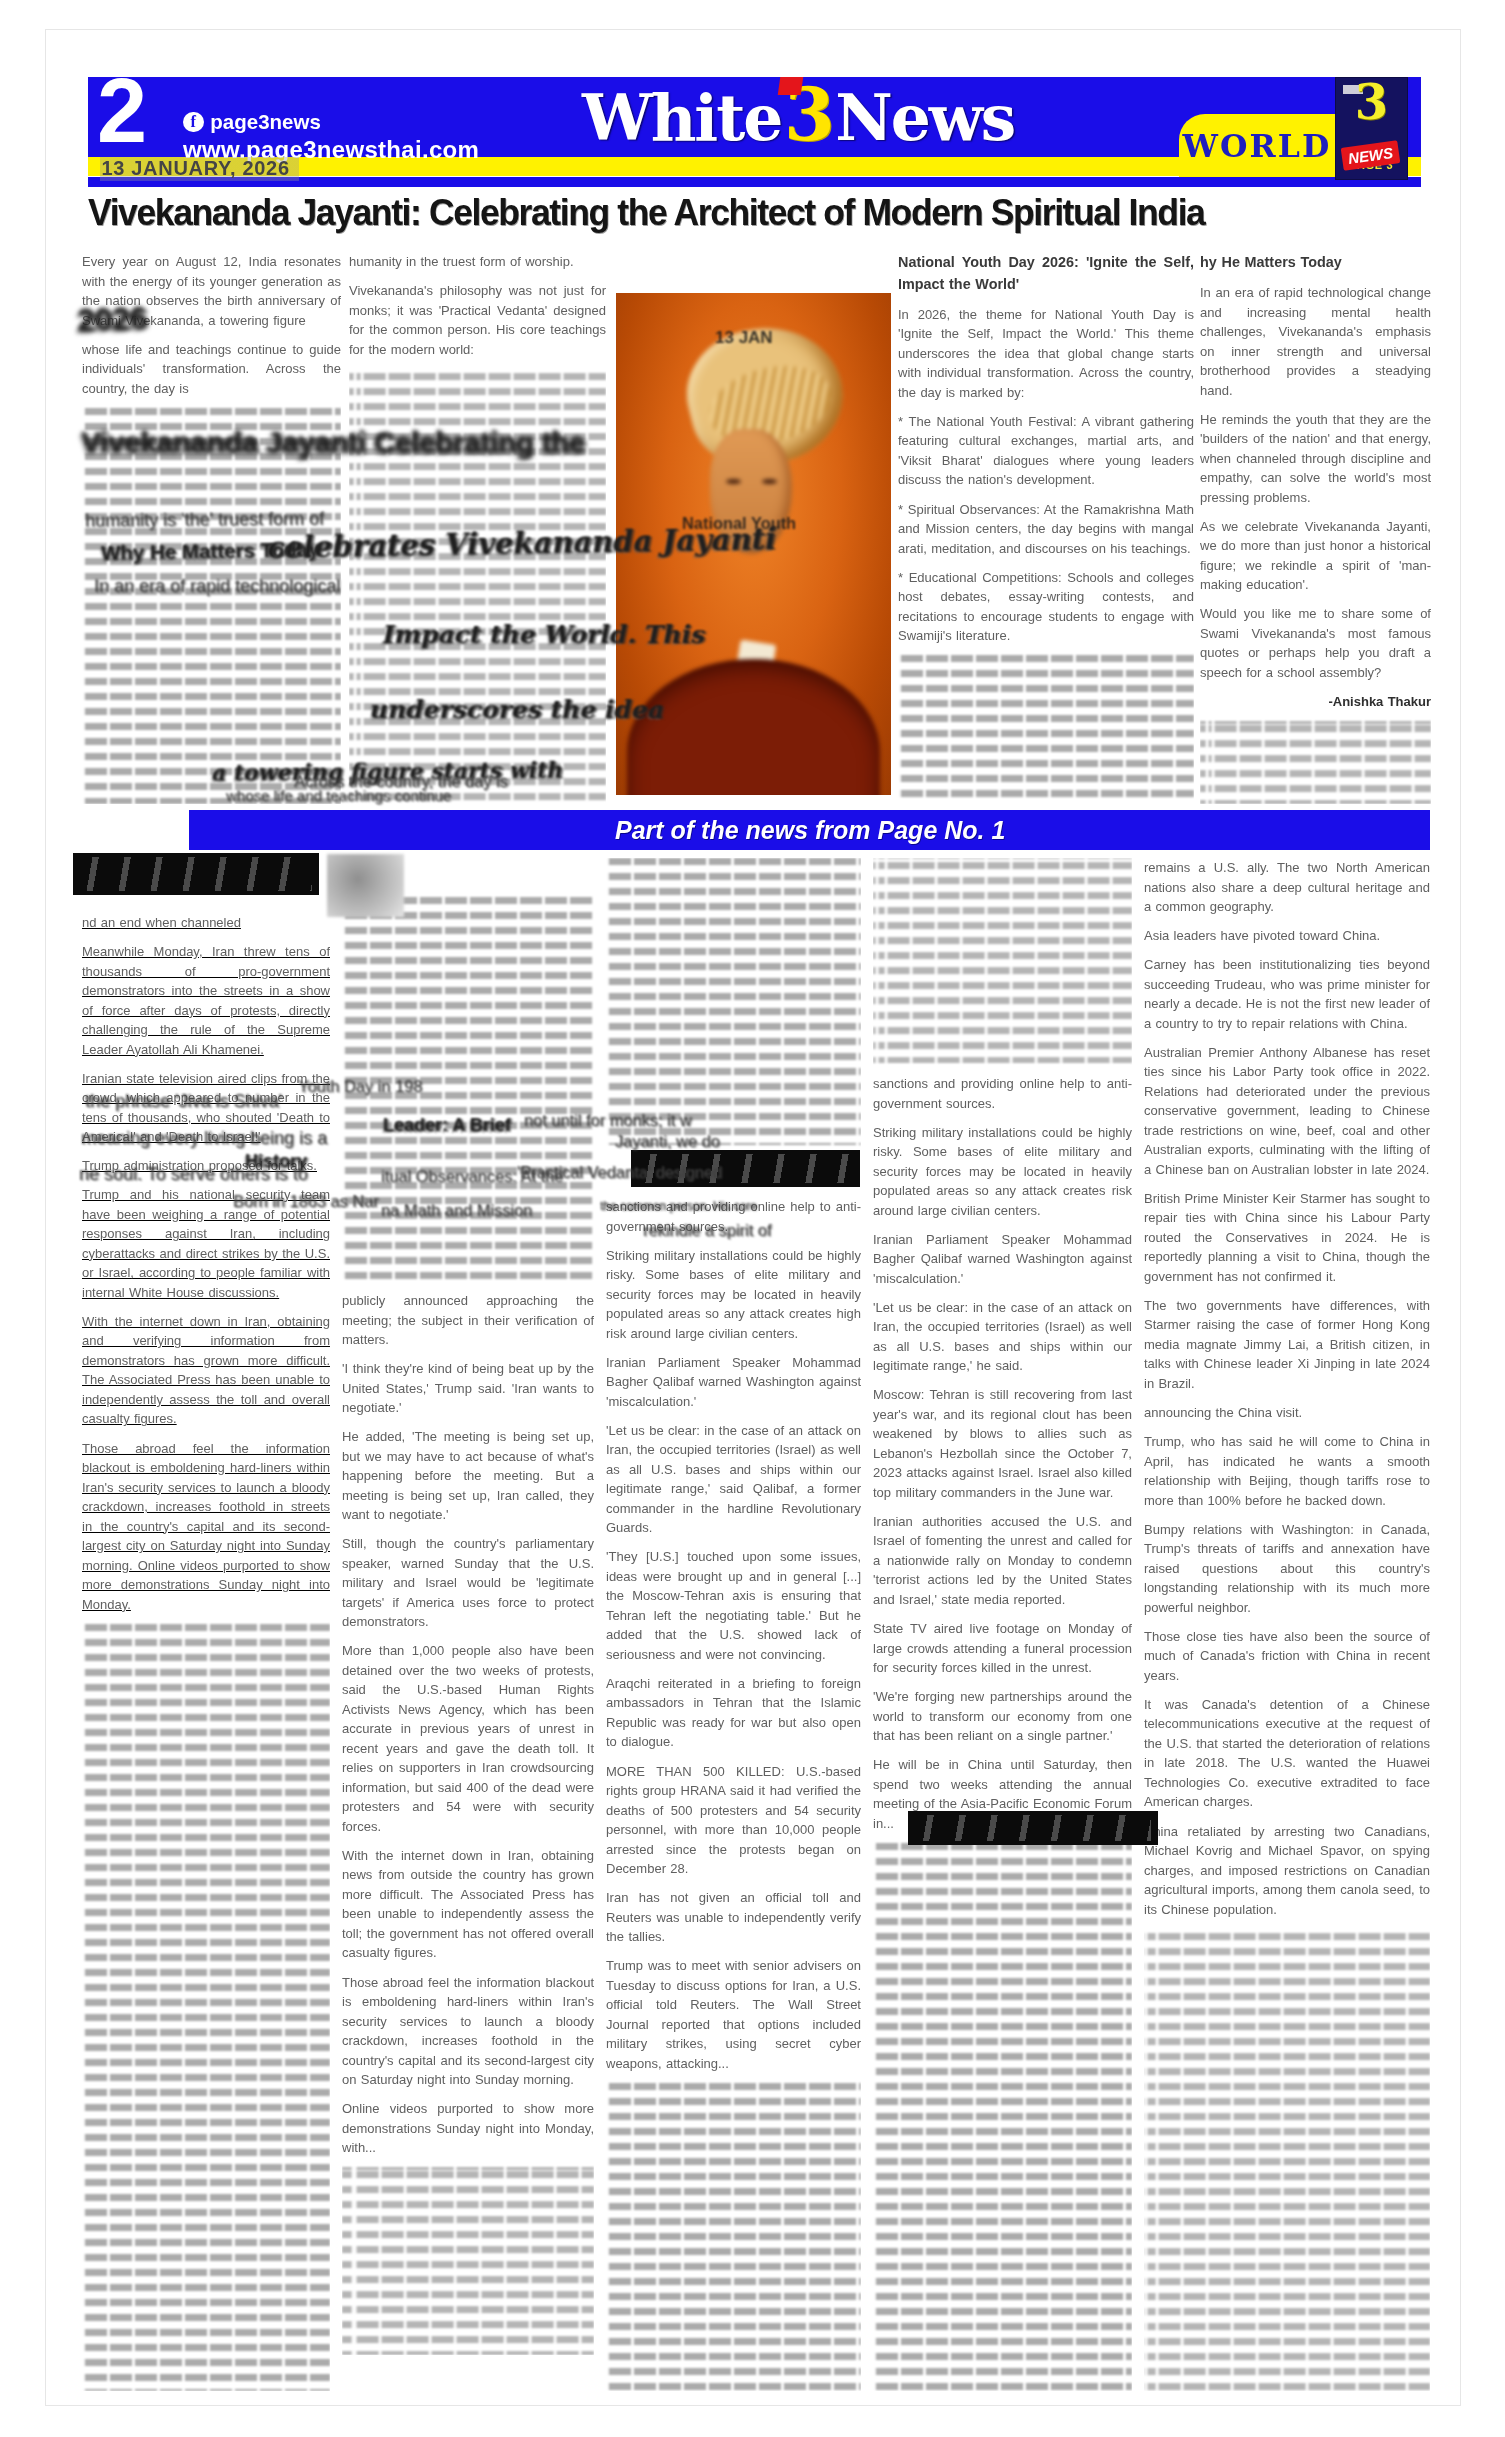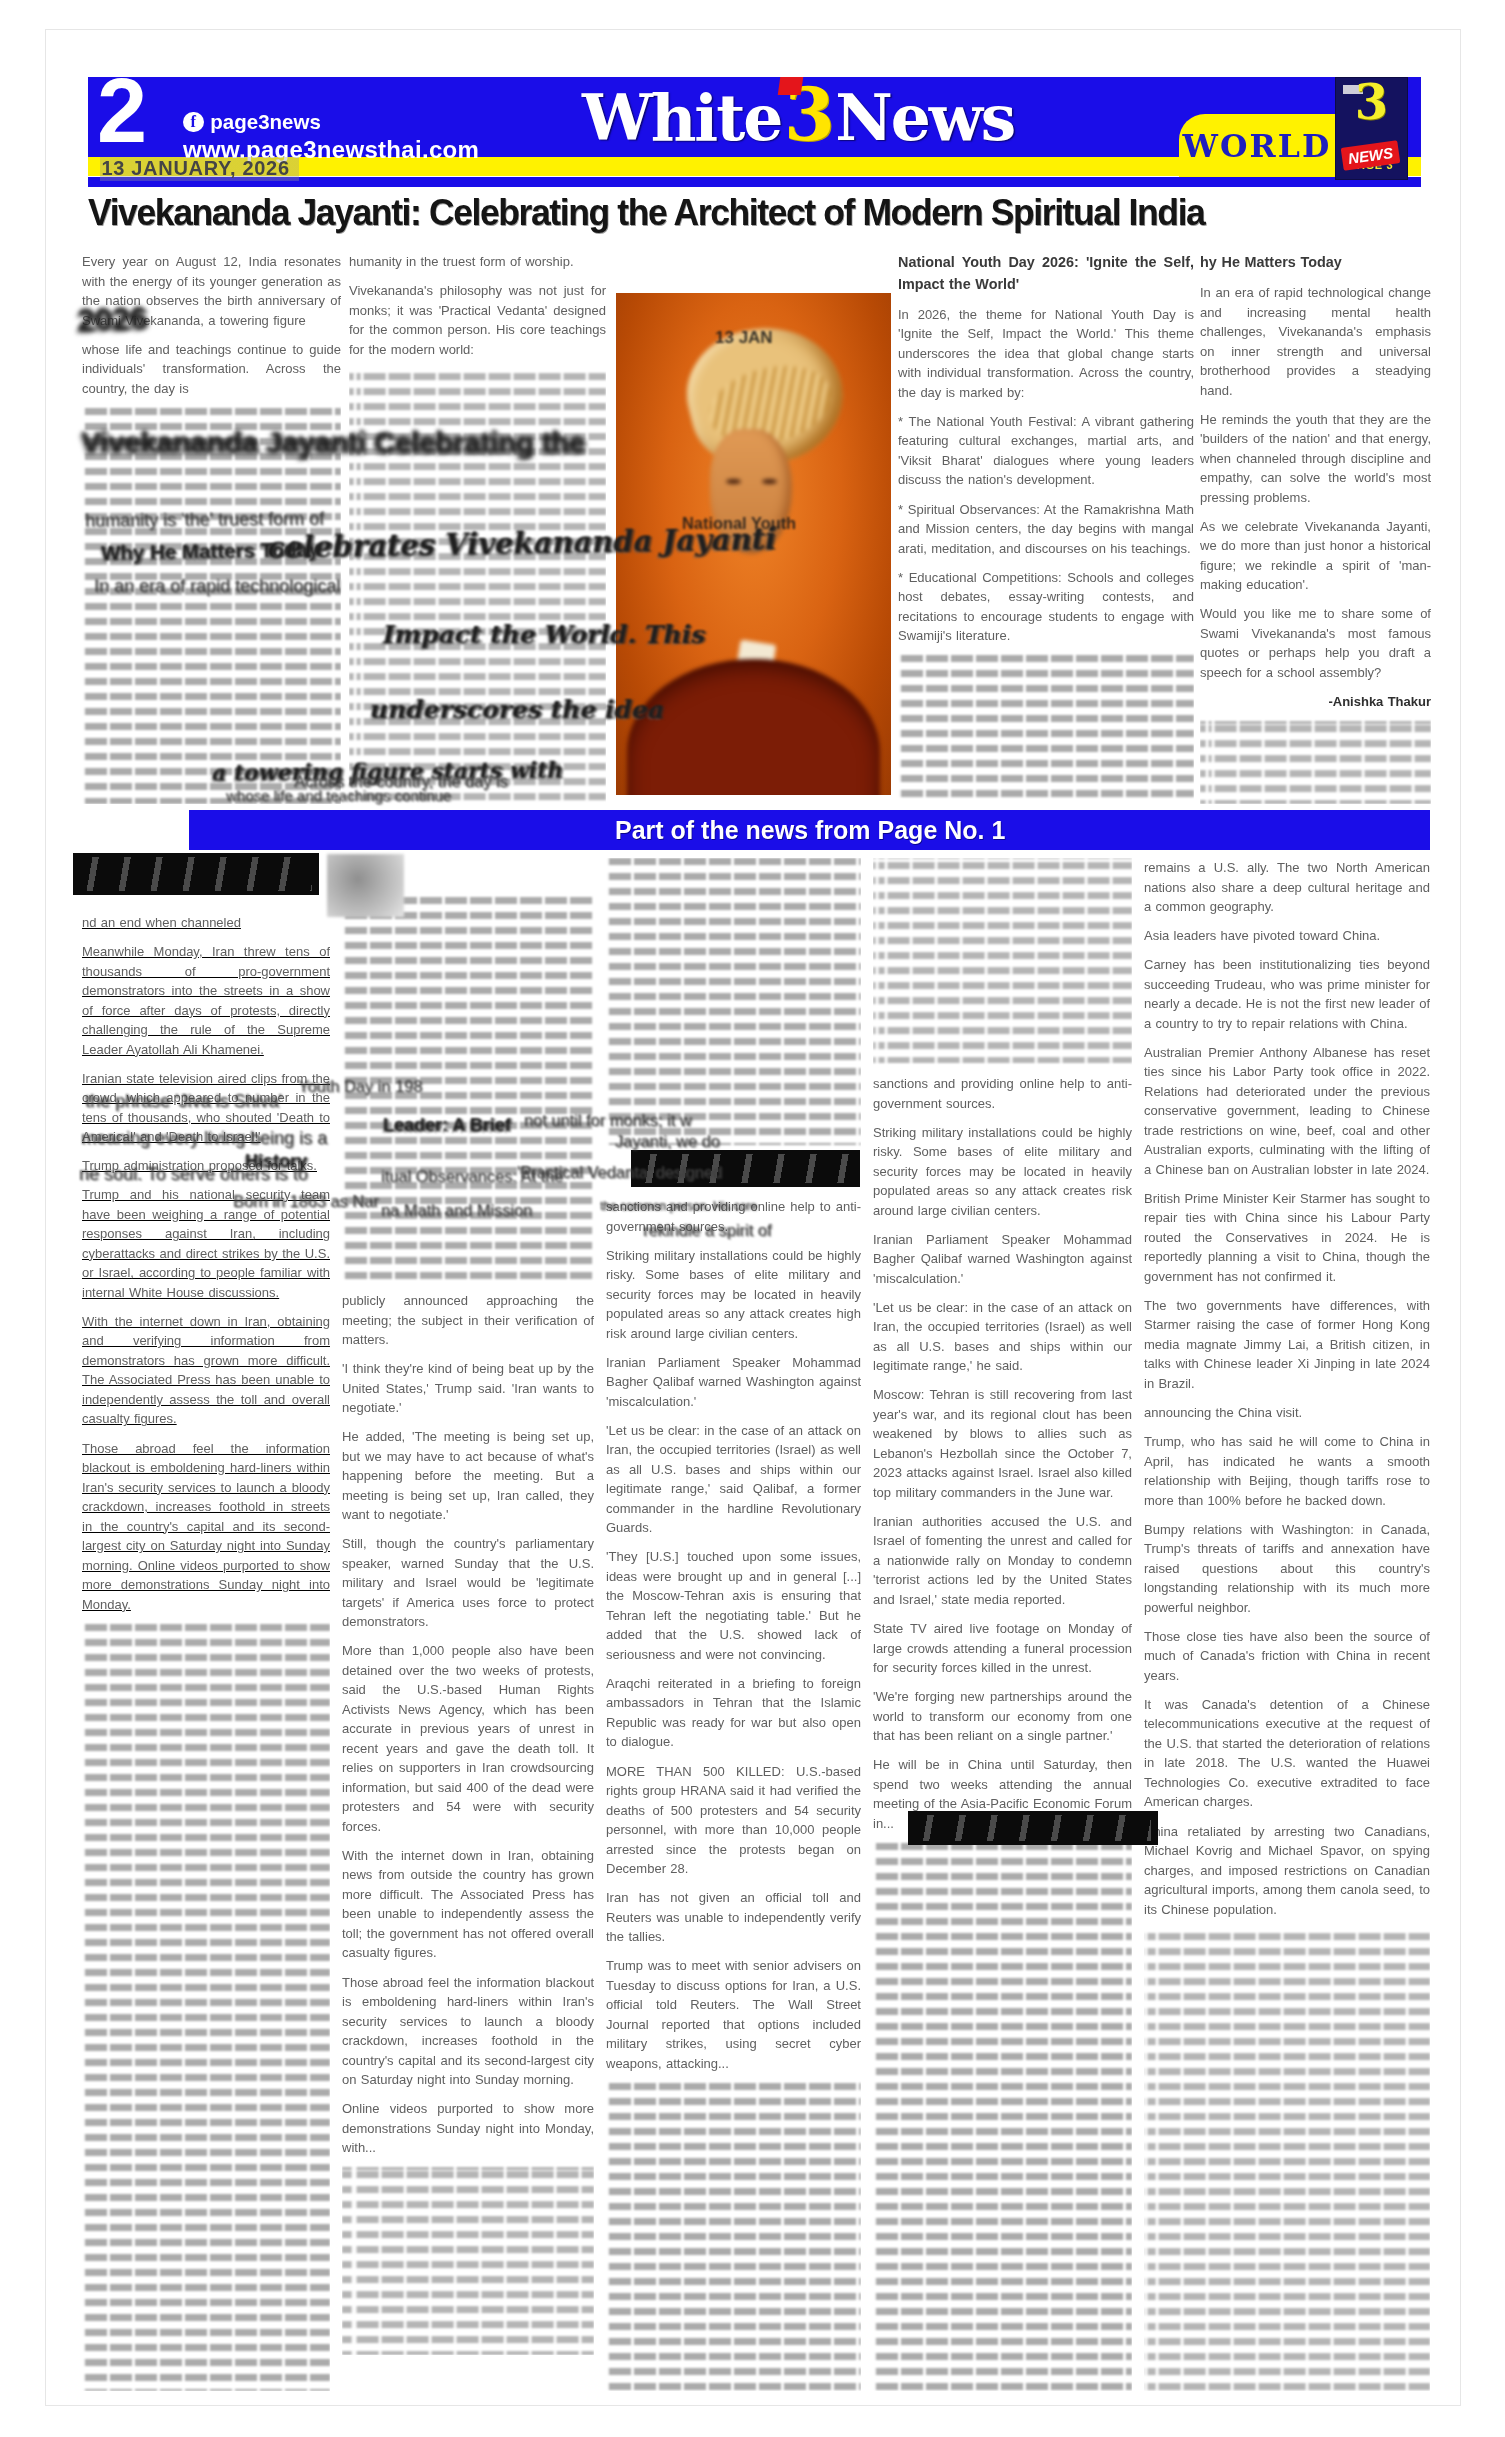--- a/index.html
+++ b/index.html
@@ -54,21 +54,21 @@
         border-radius:46% 54% 60% 58%;box-shadow:inset -5.5px -4.1px 9.6px rgba(140,70,20,.6);}
   .eye{position:absolute;width:15px;height:4.8px;background:#4a2410;border-radius:50%;}
   .robe{position:absolute;left:4%;top:73%;width:92%;height:30%;background:#7c1d06;
         border-radius:50% 50% 0 0/62% 62% 0 0;box-shadow:inset 0 8.2px 20.5px rgba(50,8,0,.75);}
   .collar{position:absolute;left:44%;top:69.5%;width:13%;height:9%;background:#f3e9d2;transform:rotate(9deg);border-radius:3.4px;}
   .ph-cap{position:absolute;color:rgba(25,25,25,.85);font-weight:bold;filter:blur(0.8px);white-space:nowrap;}
 
   
   .banner{position:absolute;left:189px;top:810px;width:1241px;height:40px;background:#1a0de8;}
   .banner span{display:block;margin-left:426px;line-height:40px;color:#ffffff;font-size:25px;font-weight:bold;
-               text-shadow:0.7px 0.7px 0 rgba(0,0,80,.6);}
+               text-shadow:0.7px 0.7px 0 rgba(0,0,80,.6);font-style:italic;}
 
   
   .col{position:absolute;display:flex;flex-direction:column;overflow:hidden;}
   .plist{flex:0 0 auto;}
   .col p{font-size:13px;line-height:1.5;color:#606060;margin:0 0 9.6px;text-align:justify;
          filter:blur(0.6px);word-spacing:0.7px;}
   .lead-first .plist p:first-child{font-weight:bold;color:#3a3a3a;font-size:14.4px;filter:blur(0.5px);}
   .byline-last .plist p:last-child{text-align:right;font-weight:bold;color:#2f2f2f;}
   .pseudo{background:
       repeating-linear-gradient(to right, rgba(255,255,255,.95) 0 3.4px, rgba(255,255,255,0) 3.4px 25px),

